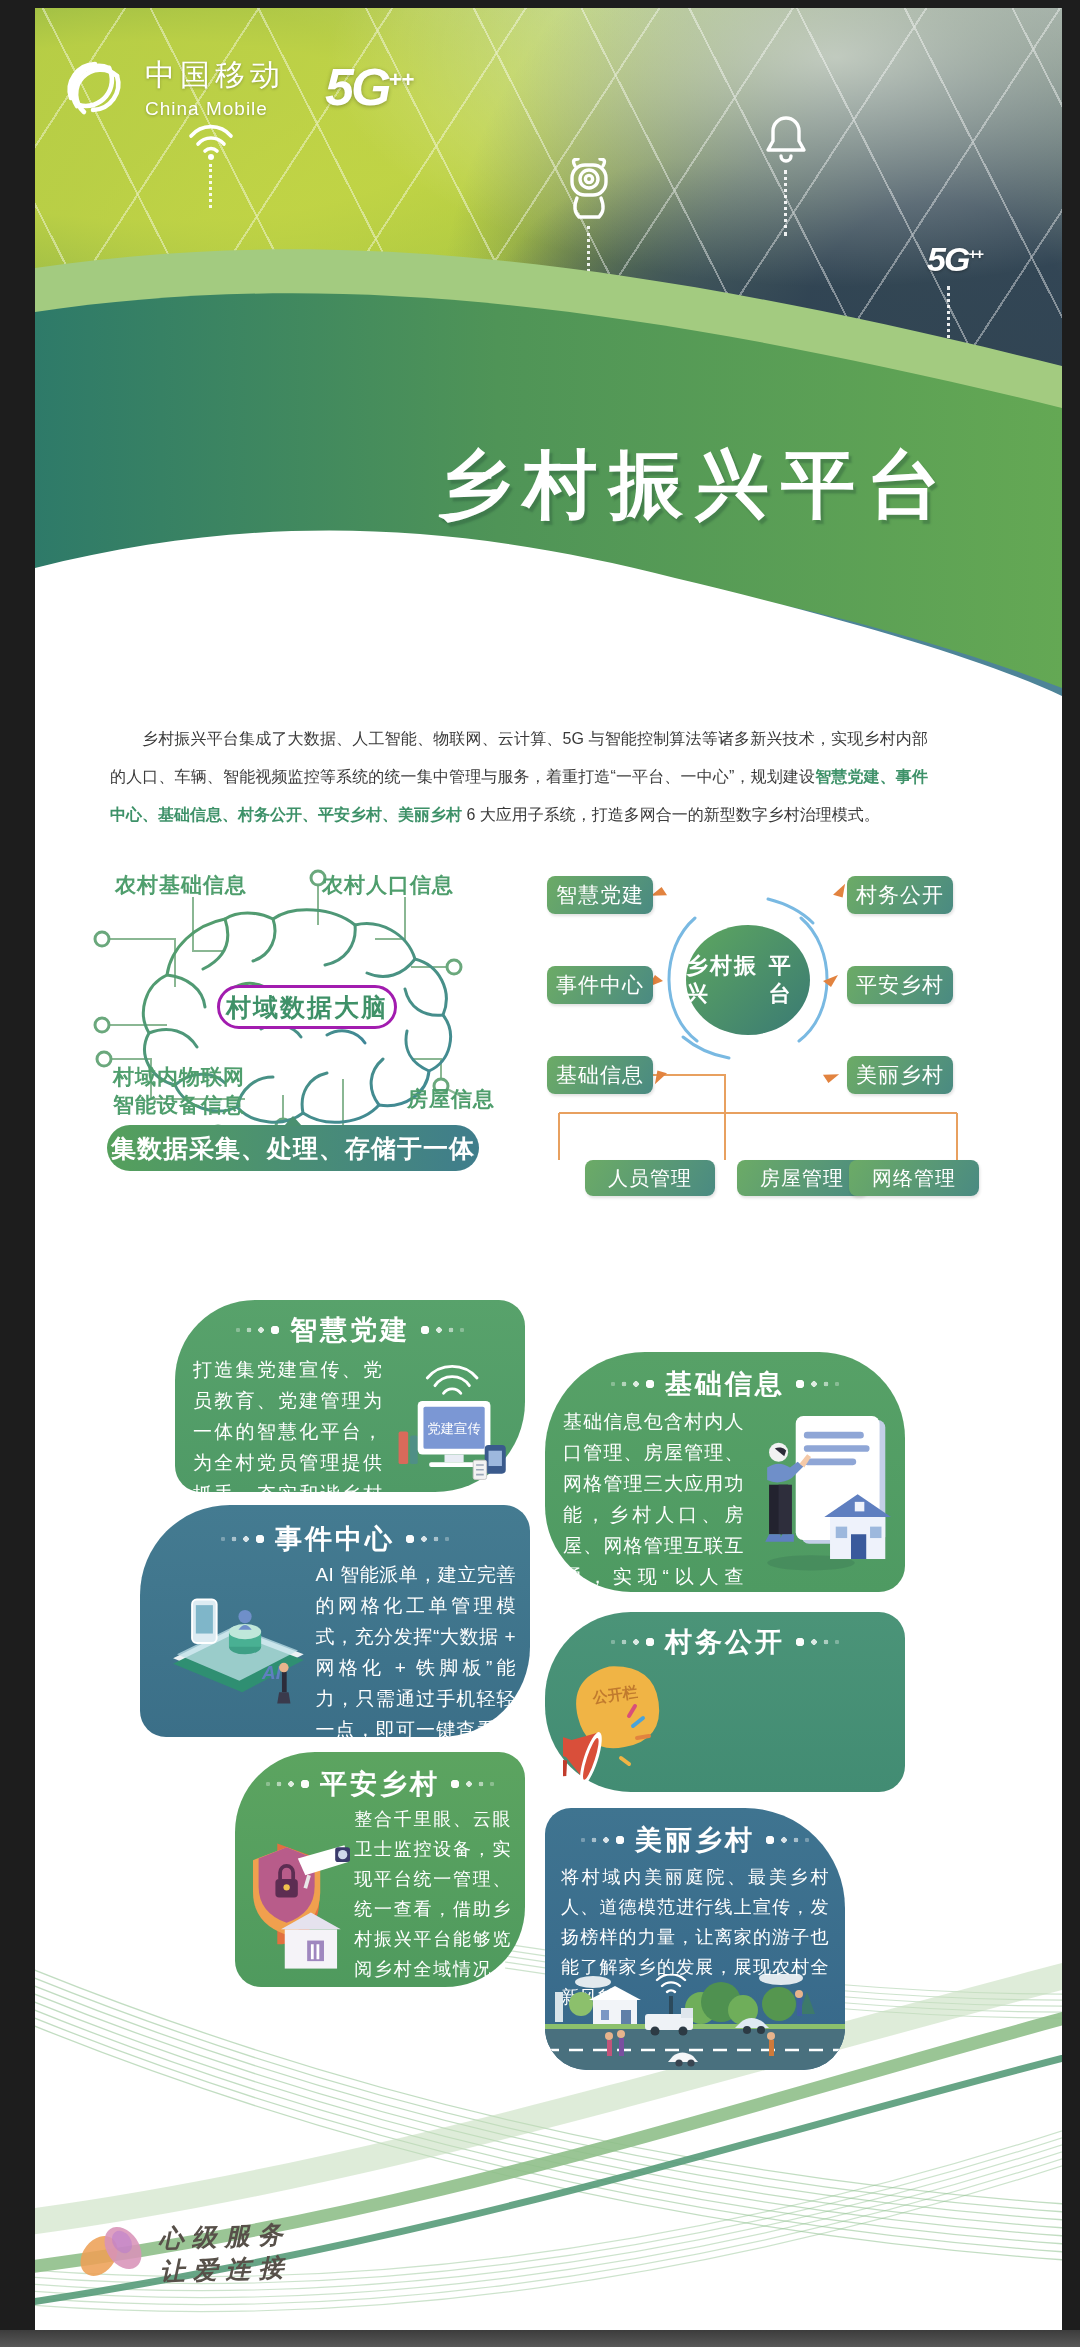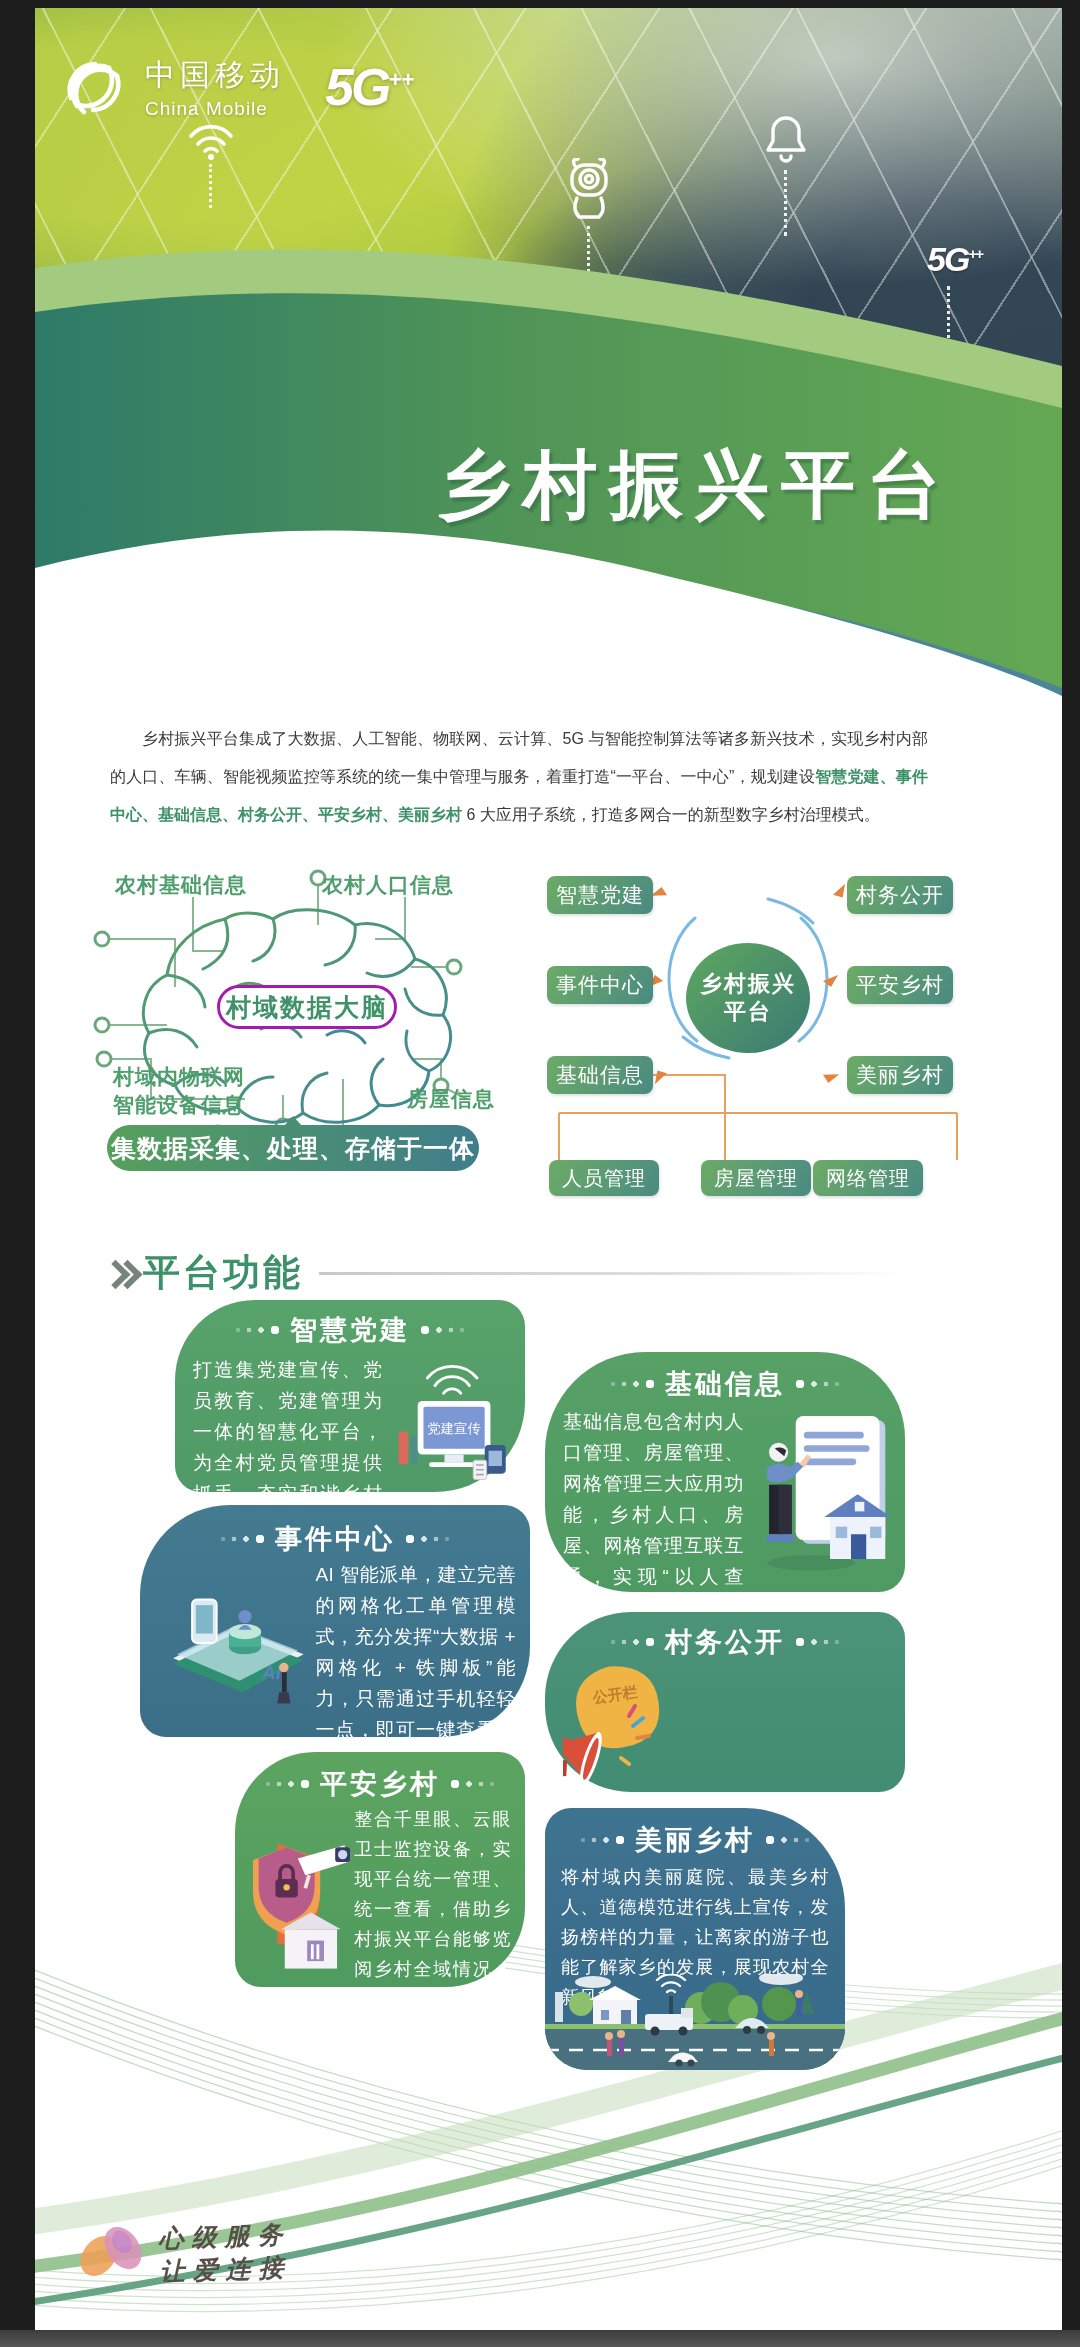--- a/index.html
+++ b/index.html
@@ -54,23 +54,23 @@
   .diagram{position:absolute;left:0;top:865px;width:1027px;height:345px;}
   .blabel{position:absolute;color:#4f9e6d;font-size:21px;font-weight:600;letter-spacing:1px;line-height:28px;}
   .bpill-c{position:absolute;left:182px;top:112px;width:174px;height:38px;background:#fff;border:3px solid #a21caf;border-radius:999px;
     display:flex;align-items:center;justify-content:center;color:#3f9168;font-weight:900;font-size:25px;letter-spacing:2px;}
   .bpill{position:absolute;left:72px;top:252px;width:372px;height:46px;border-radius:999px;
     background:linear-gradient(90deg,#55a05c,#3f7d8c);display:flex;align-items:center;justify-content:center;
     color:#fff;font-size:25px;font-weight:bold;letter-spacing:1px;}
   .bpill:before{content:"";position:absolute;left:50%;top:-9px;margin-left:-9px;border-left:9px solid transparent;border-right:9px solid transparent;border-bottom:10px solid #4a9070;}
   .node{position:absolute;width:106px;height:38px;border-radius:8px;display:flex;align-items:center;justify-content:center;
     background:linear-gradient(120deg,#6cab66,#4a8a82);color:#fff;font-size:21px;letter-spacing:1px;box-shadow:1px 2px 3px rgba(0,0,0,.12);}
-  .node.b{width:110px;height:36px;font-size:20px;}
-  .ellipse{position:absolute;left:651px;top:70px;width:124px;height:110px;border-radius:50%;
-    background:linear-gradient(135deg,#5ea75f,#3a7a74);display:flex;flex-direction:column;align-items:center;justify-content:center;
+  .node.b{width:130px;height:36px;font-size:20px;margin-left:36px;}
+  .ellipse{position:absolute;left:651px;top:52px;width:124px;height:110px;border-radius:50%;
+    background:linear-gradient(135deg,#5ea75f,#3a7a74);display:flex;flex-direction:row;align-items:center;justify-content:center;
     color:#fff;font-size:22px;font-weight:bold;letter-spacing:2px;line-height:28px;}
 
   
   .card{position:absolute;color:#fff;}
   .ct{display:flex;align-items:center;justify-content:center;gap:10px;}
   .ct h3{margin:0;font-size:27px;font-weight:900;letter-spacing:3px;}
   .dots{width:52px;height:10px;flex:none;background:
     radial-gradient(circle at 47px 5px, rgba(255,255,255,.98) 0 4.2px, transparent 4.5px),
     radial-gradient(circle at 33px 5px, rgba(255,255,255,.8) 0 2.6px, transparent 3px),
     radial-gradient(circle at 21px 5px, rgba(255,255,255,.55) 0 2.2px, transparent 2.6px),
@@ -254,28 +254,20 @@
     <div class="node" style="left:812px;top:183px">美丽乡村</div>
     <div class="ellipse">
           <span>乡村振兴</span>
           <span>平台</span>
         </div>
     <div class="node b" style="left:514px;top:287px">人员管理</div>
     <div class="node b" style="left:666px;top:287px">房屋管理</div>
     <div class="node b" style="left:778px;top:287px">网络管理</div>
   </div>
 
-  <div class="sec-head" style="left:72px;top:1240px">
-    <span class="chev">
-          <i></i>
-          <i></i>
-        </span>
-    <h2>平台功能</h2>
-    <i class="rule"></i>
-  </div>
 
   <svg class="decor" viewBox="0 0 1027 392">
     <defs>
       <path id="arcA" d="M-30,20 C260,140 620,240 1060,268" fill="none" stroke="#85bb85" stroke-width="1.3" opacity="0.5"></path>
       <path id="arcB" d="M-30,330 C330,362 700,302 1060,182" fill="none" stroke="#8fc08f" stroke-width="1.2" opacity="0.45"></path>
       <path id="arcC" d="M470,6 C720,44 900,58 1060,56" fill="none" stroke="#9cc79c" stroke-width="1.2" opacity="0.5"></path>
     </defs>
     <use href="#arcA"></use>
         <use href="#arcA" transform="translate(0,8)"></use>
         <use href="#arcA" transform="translate(0,16)"></use>

